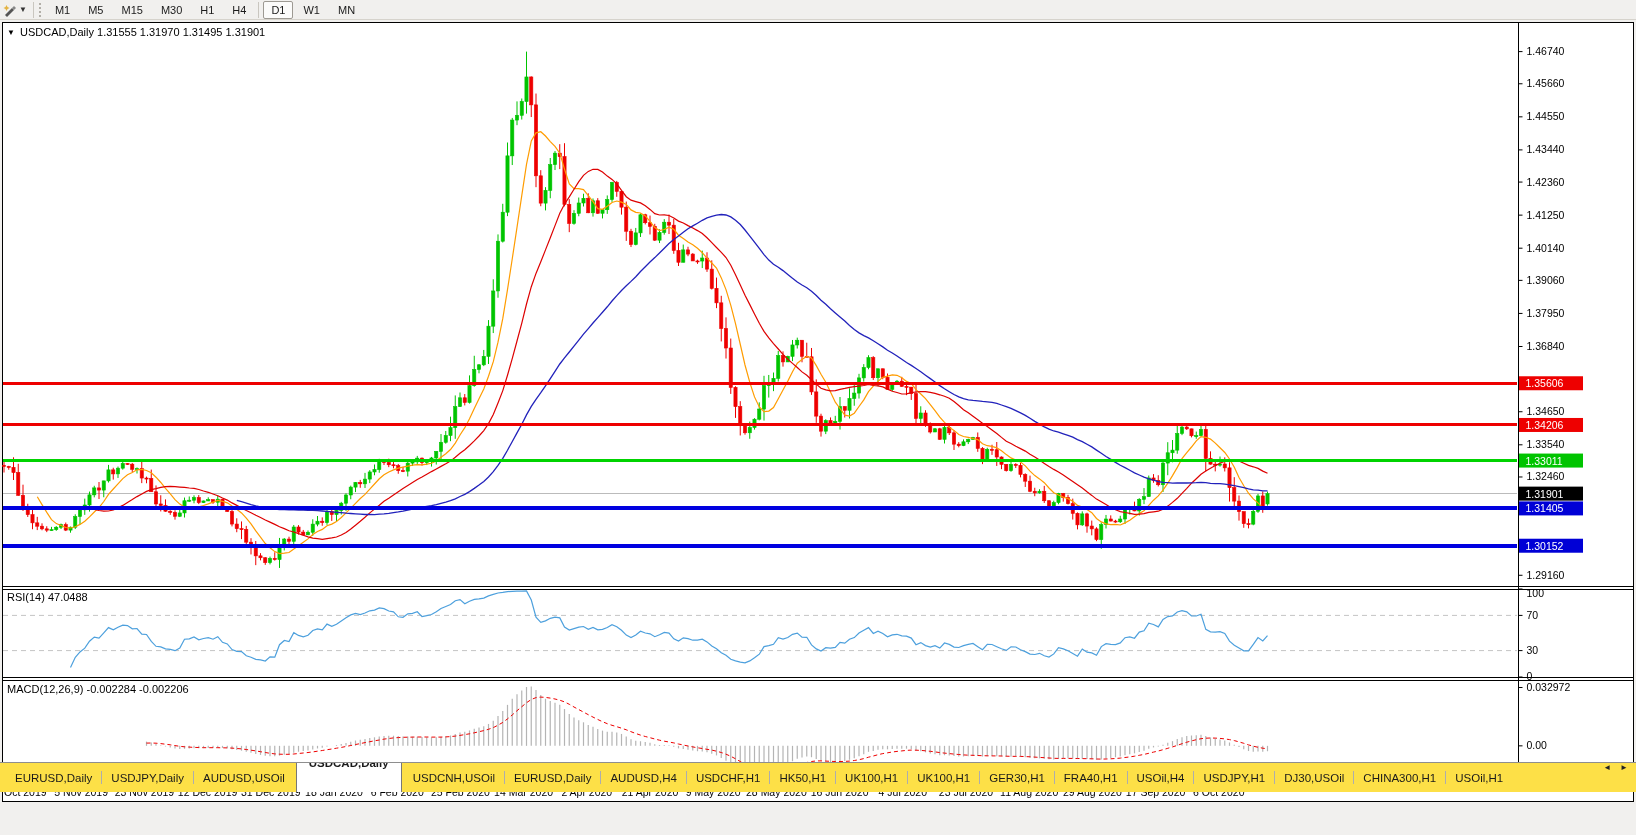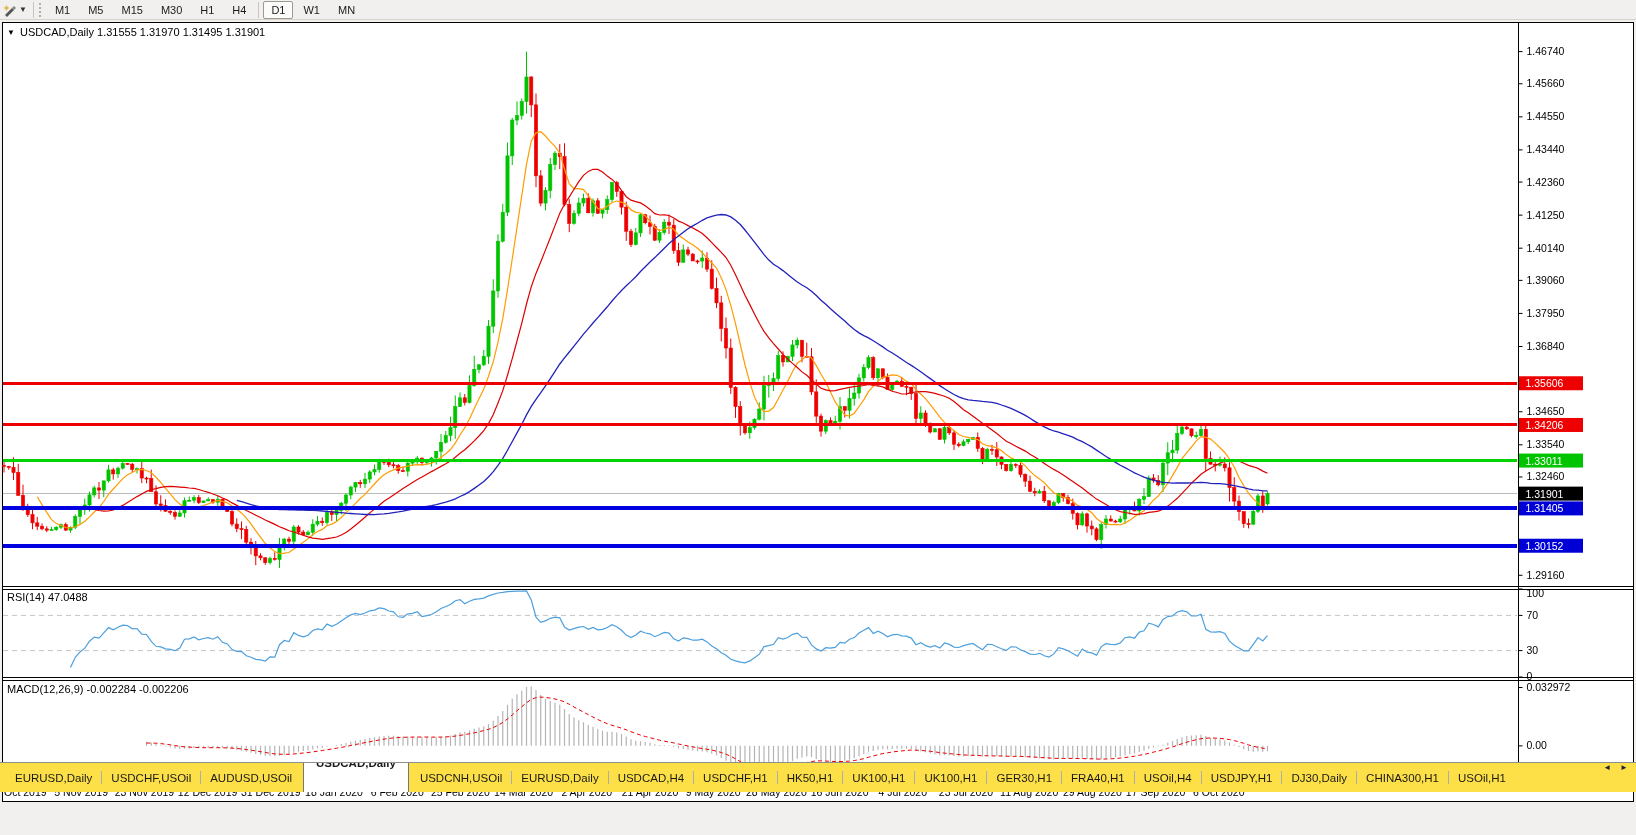--- a/index.html
+++ b/index.html
@@ -967,47 +967,47 @@
     <text x="7" y="35" font-size="8px" fill="#000">▼</text>
     <text x="20" y="36" class="title-text">USDCAD,Daily  1.31555 1.31970 1.31495 1.31901</text>
     <text x="7" y="601" class="panel-label">RSI(14) 47.0488</text>
     <text x="7" y="693" class="panel-label">MACD(12,26,9) -0.002284 -0.002206</text>
   </svg>
 
 <div id="tabbar">
   <div id="tabstrip">
       <div class="tab">EURUSD,Daily</div>
       <div class="tab-sep"></div>
-      <div class="tab">USDCHF,USOil</div>
+      <div class="tab">USDJPY,Daily</div>
       <div class="tab-sep"></div>
       <div class="tab">AUDUSD,USOil</div>
       <div class="tab active">USDCAD,Daily</div>
       <div class="tab">USDCNH,USOil</div>
       <div class="tab-sep"></div>
       <div class="tab">EURUSD,Daily</div>
       <div class="tab-sep"></div>
-      <div class="tab">USDCAD,H4</div>
+      <div class="tab">AUDUSD,H4</div>
       <div class="tab-sep"></div>
       <div class="tab">USDCHF,H1</div>
       <div class="tab-sep"></div>
       <div class="tab">HK50,H1</div>
       <div class="tab-sep"></div>
       <div class="tab">UK100,H1</div>
       <div class="tab-sep"></div>
       <div class="tab">UK100,H1</div>
       <div class="tab-sep"></div>
       <div class="tab">GER30,H1</div>
       <div class="tab-sep"></div>
       <div class="tab">FRA40,H1</div>
       <div class="tab-sep"></div>
       <div class="tab">USOil,H4</div>
       <div class="tab-sep"></div>
       <div class="tab">USDJPY,H1</div>
       <div class="tab-sep"></div>
-      <div class="tab">DJ30,Daily</div>
+      <div class="tab">DJ30,USOil</div>
       <div class="tab-sep"></div>
       <div class="tab">CHINA300,H1</div>
       <div class="tab-sep"></div>
       <div class="tab">USOil,H1</div>
     </div>
   <div id="tab-scroll">
     <span class="scroll-arrow">◄</span>
     <span class="scroll-arrow">►</span>
   </div>
 </div>

